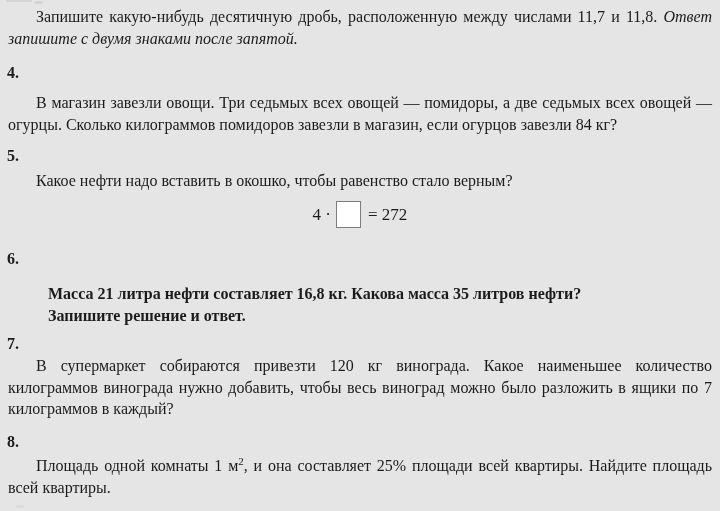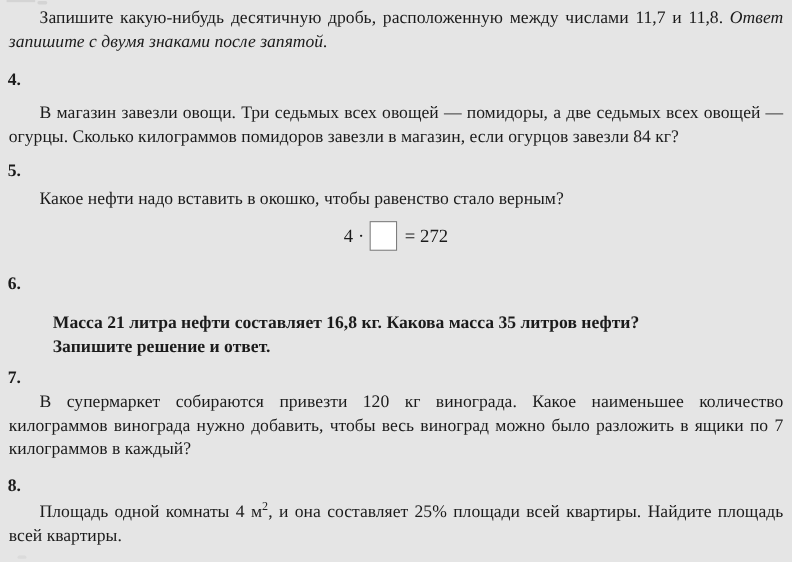--- a/index.html
+++ b/index.html
@@ -114,17 +114,17 @@
   <div class="qnum" style="top:248px;">6.</div>
   <div class="indent-block" style="top:271px;">
     <div>Масса 21 литра нефти составляет 16,8 кг. Какова масса 35 литров нефти?</div>
     <div>Запишите решение и ответ.</div>
   </div>
 
   <div class="qnum" style="top:333px;">7.</div>
   <p class="para" style="top:355px;">В супермаркет собираются привезти 120 кг винограда. Какое наименьшее количество килограммов винограда нужно добавить, чтобы весь виноград можно было разложить в ящики по 7 килограммов в каждый?</p>
 
   <div class="qnum" style="top:431px;">8.</div>
-  <p class="para" style="top:455px;"><span>Площадь одной комнаты 4 м</span><sup class="sq">2</sup><span>, и она составляет 25% площади всей квартиры. Найдите площадь всей квартиры.</span></p>
+  <p class="para" style="top:455px;"><span>Площадь одной комнаты 1 м</span><sup class="sq">2</sup><span>, и она составляет 25% площади всей квартиры. Найдите площадь всей квартиры.</span></p>
 
   <div class="artifact artifact-bottom"></div>
 
 </div>
 
 </body></html>

